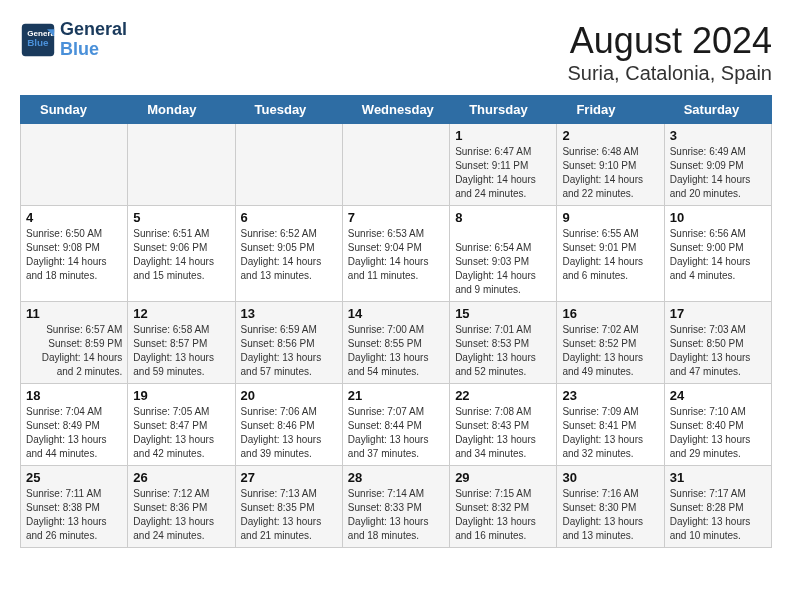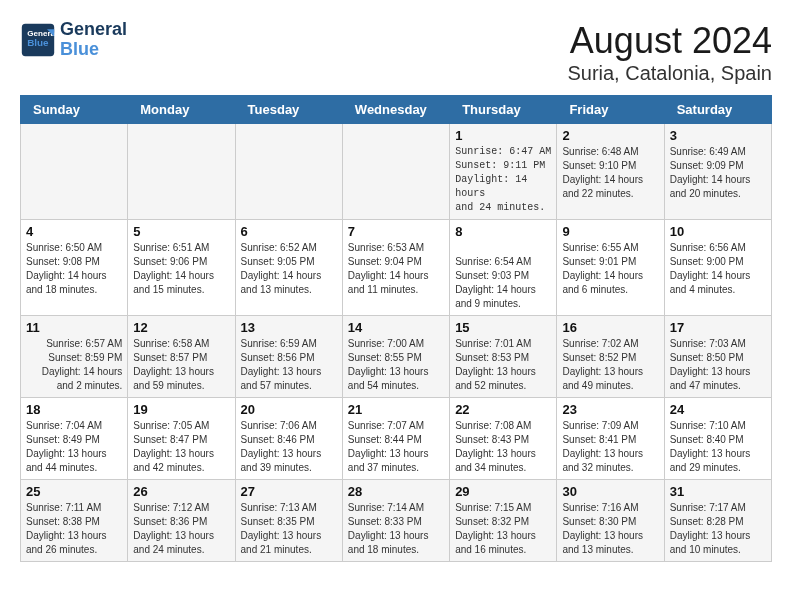--- a/index.html
+++ b/index.html
@@ -49,21 +49,21 @@
     table {
       width: 100%;
       border-collapse: collapse;
       table-layout: fixed;
     }
     th {
       background-color: #2e6da4;
       color: #fff;
       font-size: 13px;
       font-weight: bold;
-      padding: 6px 12px;
+      padding: 6px 19px;
       text-align: left;
       border: 1px solid #2e6da4;
     }
     td {
       border: 1px solid #ccc;
       vertical-align: top;
       padding: 4px 5px;
       font-size: 10.5px;
       color: #333;
       height: 82px;
@@ -125,21 +125,21 @@
       </tr>
   </thead>
   <tbody id="calendar-body">
   <tr>
         <td></td>
         <td></td>
         <td></td>
         <td></td>
         <td>
           <span class="day-number">1</span>
-          <div class="day-info" style="white-space: pre-line; font-family: Liberation Mono, monospace;">Sunrise: 6:47 AM
+          <div class="day-info" style="white-space: pre-line;">Sunrise: 6:47 AM
 Sunset: 9:11 PM
 Daylight: 14 hours
 and 24 minutes.</div>
         </td>
         <td>
           <span class="day-number">2</span>
           <div class="day-info" style="white-space: pre-line;">Sunrise: 6:48 AM
 Sunset: 9:10 PM
 Daylight: 14 hours
 and 22 minutes.</div>

